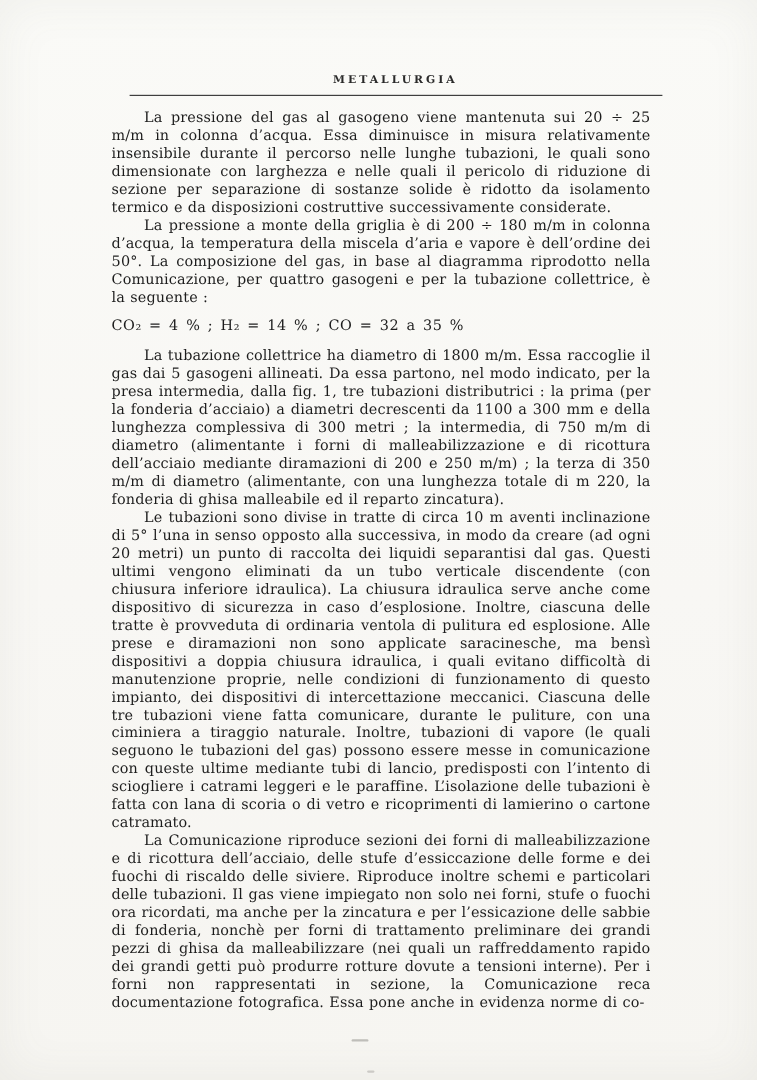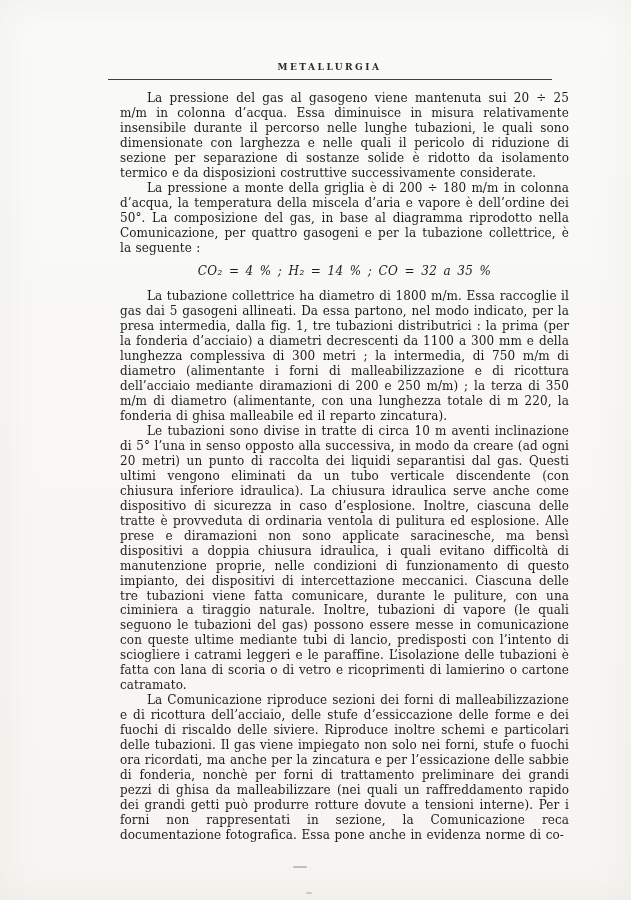--- a/index.html
+++ b/index.html
@@ -33,41 +33,40 @@
     position: absolute;
     top: 79px;
     left: 108px;
     width: 444px;
     height: 0;
     border-top: 1px solid #3f3f3f;
   }
   .text-block {
     position: absolute;
     top: 91px;
-    left: 120px;
+    left: 93px;
     width: 449px;
     font-size: 12px;
     line-height: 14.95px;
     text-align: justify;
     text-justify: inter-word;
     letter-spacing: 0.1px;
     word-spacing: 0.5px;
   }
   .text-block p {
     margin: 0;
     text-indent: 27px;
     hyphens: auto;
   }
   .formula {
-    text-align: center;
+    text-align: left;
     text-indent: 0 !important;
     margin: 9px 0 10px 0 !important;
     letter-spacing: 0.4px;
     word-spacing: 2px;
-    font-style: italic;
   }
   .scan-artifact-dash {
     position: absolute;
     top: 866px;
     left: 293px;
     width: 14px;
     height: 2px;
     background: rgba(90,88,82,0.35);
     border-radius: 1px;
   }

